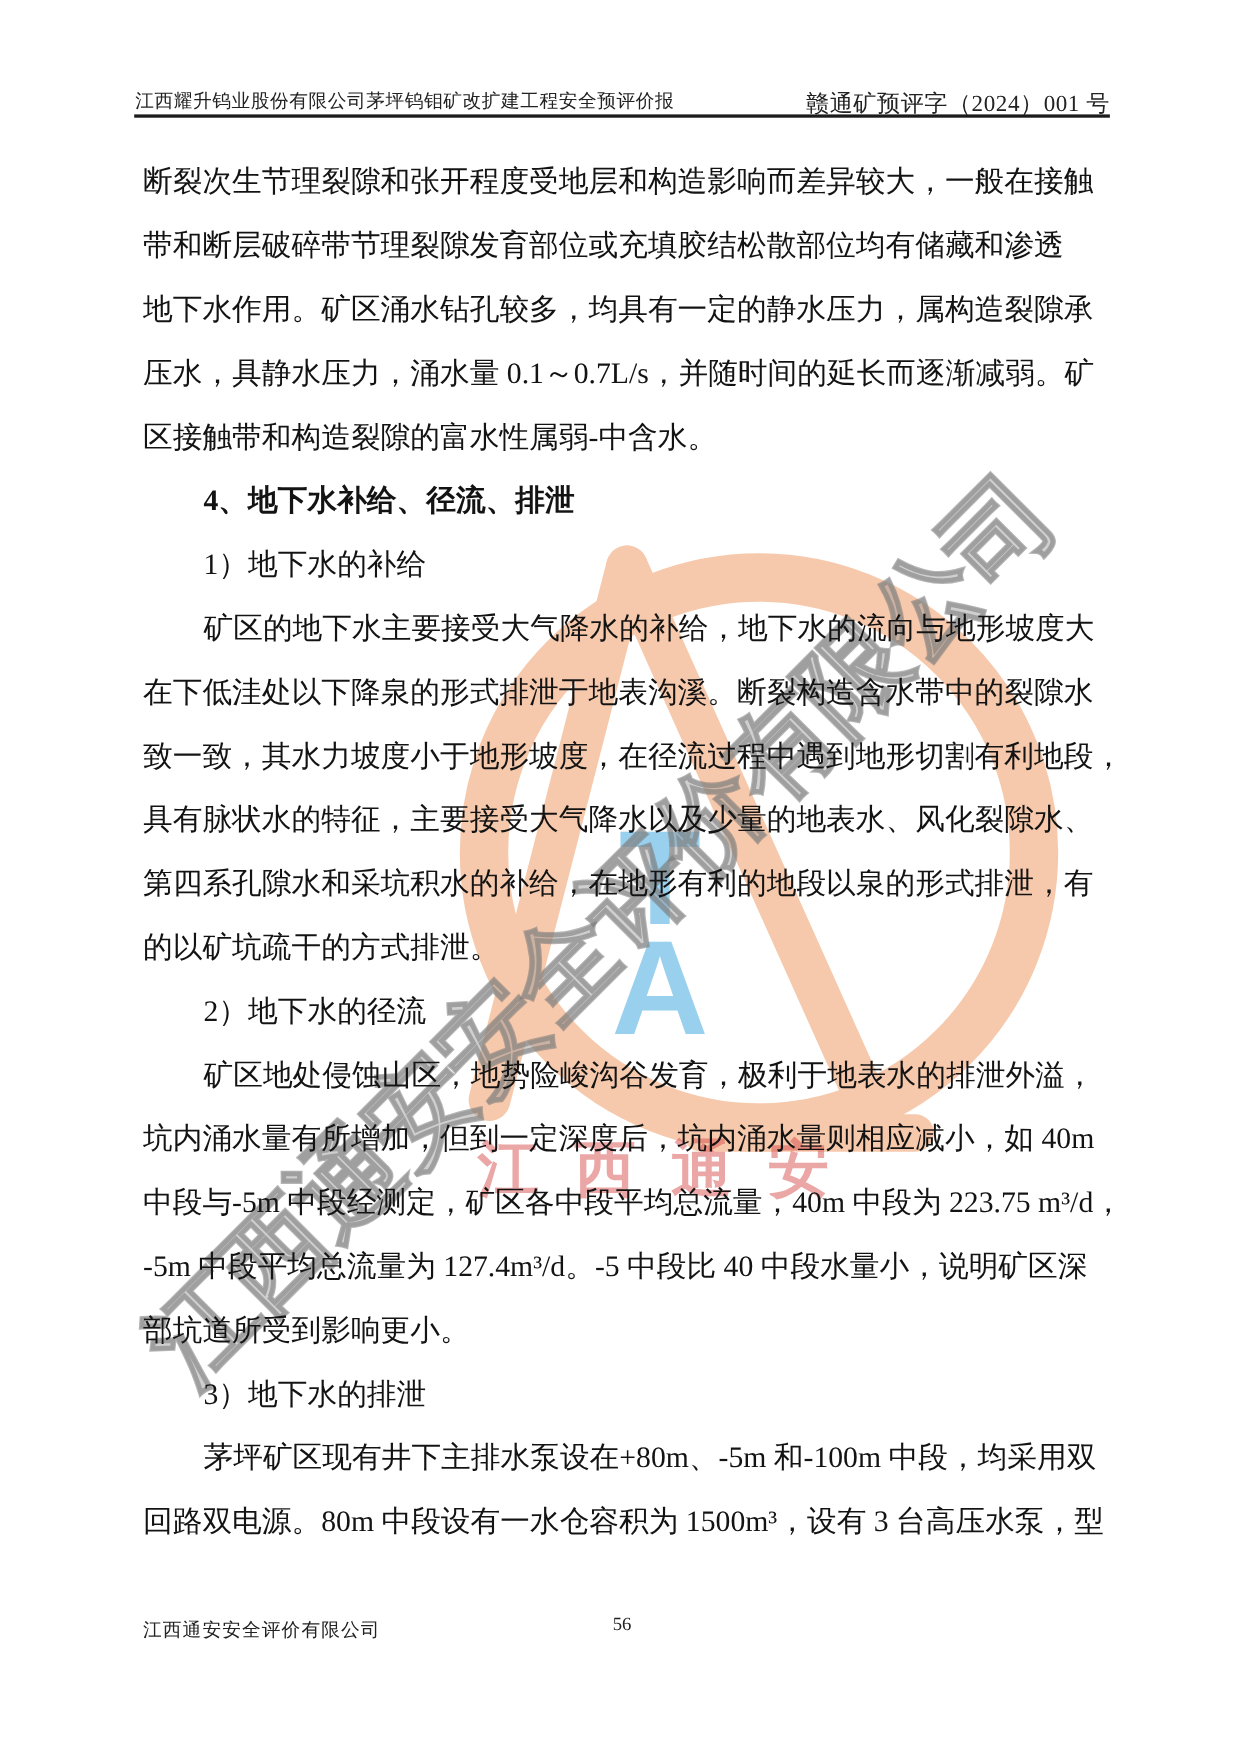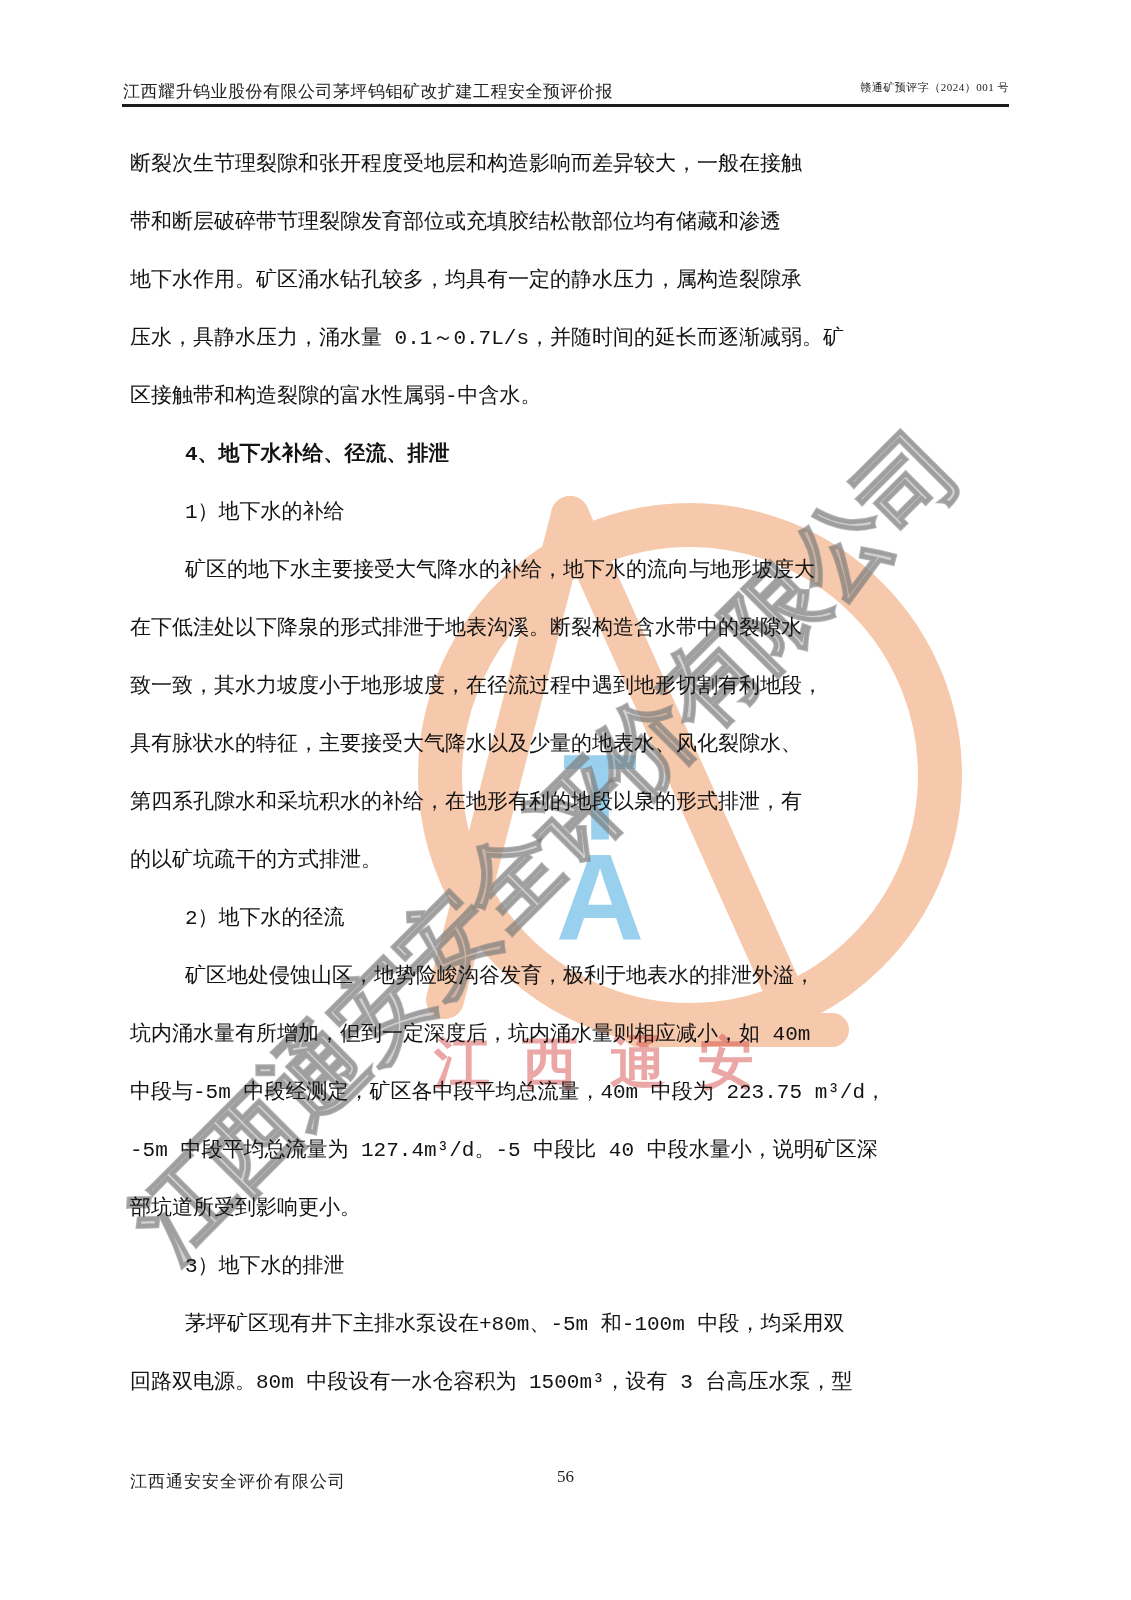--- a/index.html
+++ b/index.html
@@ -3,21 +3,21 @@
 <meta charset="utf-8">
 <style>
   html,body{margin:0;padding:0;background:#e8e8e8;}
   .page{
     position:relative;width:1131px;height:1600px;background:#ffffff;
     margin:0 auto;overflow:hidden;
     font-family:"Liberation Serif","DejaVu Serif",serif;color:#111;
   }
   
   .header-left{position:absolute;left:123px;top:80px;font-size:17px;color:#222;letter-spacing:.5px;white-space:nowrap;}
-  .header-right{position:absolute;right:122px;top:80px;font-size:11px;color:#222;letter-spacing:.5px;white-space:nowrap;}
+  .header-right{position:absolute;right:122px;top:80px;font-size:21px;color:#222;letter-spacing:.5px;white-space:nowrap;}
   .header-rule{position:absolute;left:122px;right:122px;top:104px;height:3px;background:#1b1b1b;}
   
   .wm-layer{position:absolute;inset:0;z-index:0;pointer-events:none;}
   .wm-logo{position:absolute;left:370px;top:470px;opacity:.78;}
   .wm-ta{
     position:absolute;left:520px;top:748px;width:160px;text-align:center;
     font-family:"Liberation Sans","DejaVu Sans",sans-serif;font-weight:bold;
     color:rgba(127,196,234,.8);line-height:.82;font-size:122px;
   }
   .wm-diagonal{
@@ -29,21 +29,21 @@
     -webkit-text-stroke:2px rgba(120,120,120,.55);
   }
   .wm-red{
     position:absolute;left:398px;top:1026px;
     font-size:56px;font-weight:bold;letter-spacing:32px;white-space:nowrap;
     color:rgba(213,70,70,.48);
     margin-left:36px;
   }
   
   .body-text{position:absolute;left:130px;top:136px;width:876px;z-index:2;}
-  .line{height:58px;line-height:58px;font-size:21px;white-space:nowrap;letter-spacing:0;color:#131313;font-family:Liberation Mono, monospace;}
+  .line{height:58px;line-height:58px;font-size:27px;white-space:nowrap;letter-spacing:0;color:#131313;}
   .ind{text-indent:55px;}
   .bold{font-weight:bold;}
   
   .footer-company{position:absolute;left:130px;top:1470px;font-size:17px;color:#222;letter-spacing:1px;z-index:2;}
   .footer-page{position:absolute;left:0;right:0;top:1467px;text-align:center;font-size:17px;color:#222;z-index:2;}
 </style>
 </head>
 <body>
 
 <div class="page">

